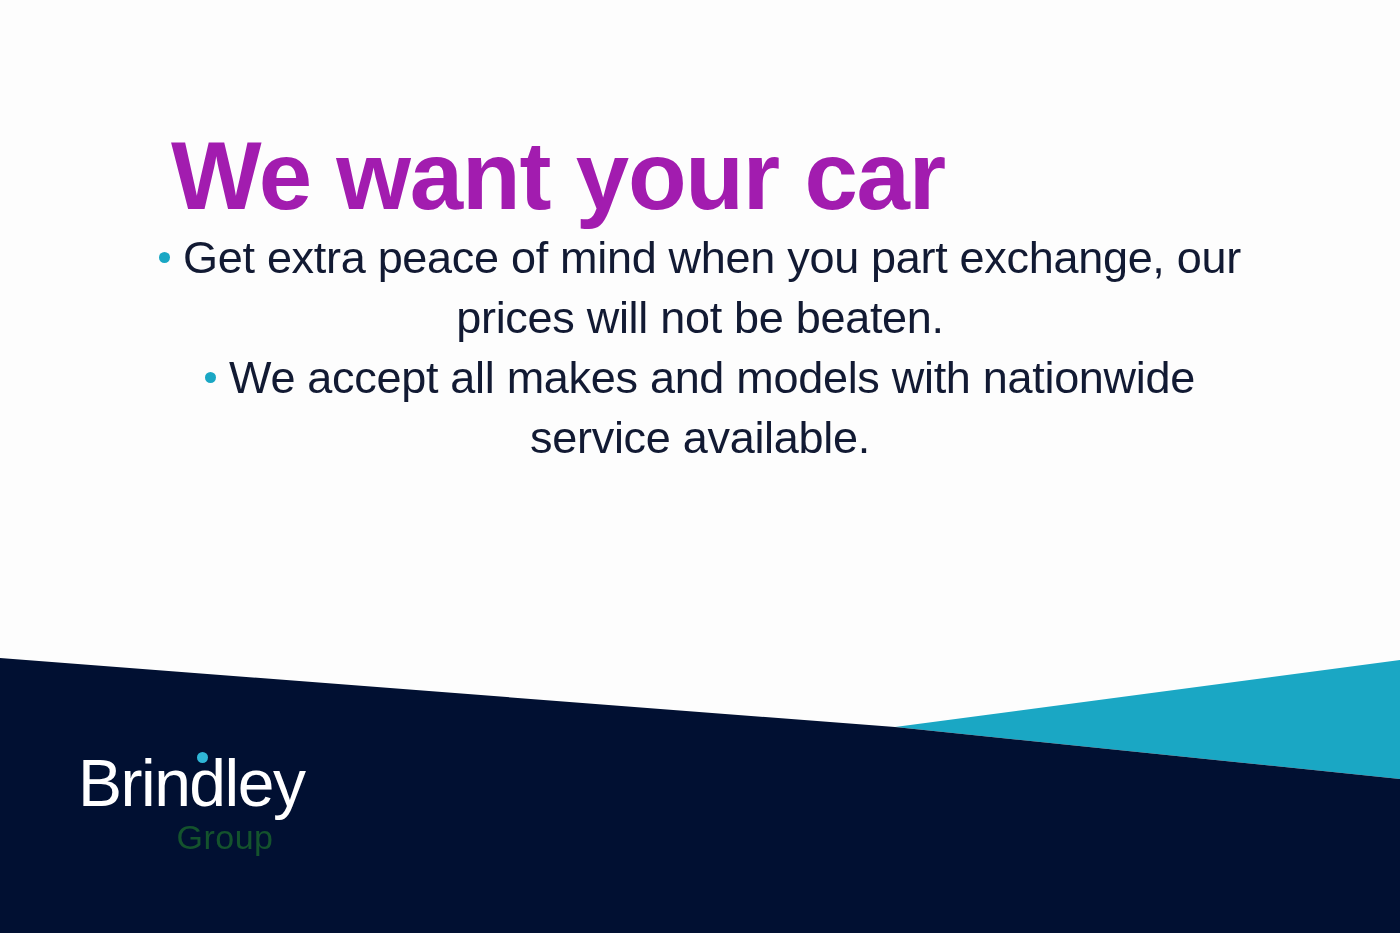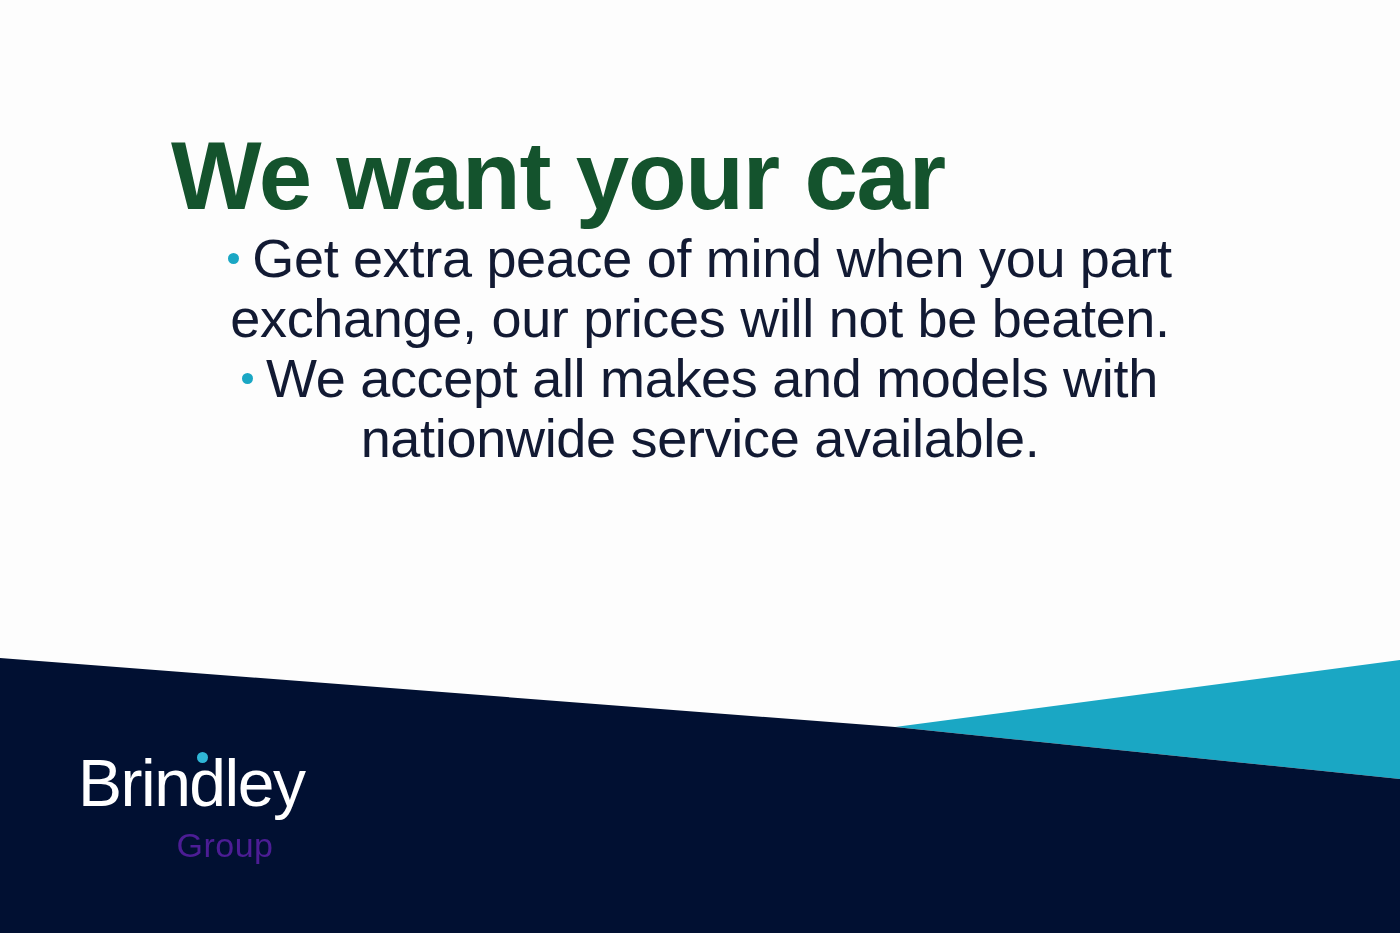--- a/index.html
+++ b/index.html
@@ -37,37 +37,37 @@
     position: absolute;
     top: 62px;
     left: 0;
     width: 1116px;
     text-align: center;
     font-family: "Liberation Sans", sans-serif;
     font-weight: 700;
     font-size: 96px;
     line-height: 1.04;
     letter-spacing: -1.2px;
-    color: #14532d;
+    color: #a21caf;
     white-space: nowrap;
   }
 
   
   .copy-block {
     position: absolute;
     top: 228px;
     left: 140px;
     width: 1120px;
     text-align: center;
   }
 
   .bullet-para {
     font-family: "Liberation Sans", sans-serif;
     font-weight: 400;
-    font-size: 54px;
+    font-size: 45px;
     line-height: 60px;
     color: #121a33;
     letter-spacing: -0.3px;
     margin: 0;
   }
 
   .bullet-para + .bullet-para {
   }
 
   .bullet-dot {
@@ -114,24 +114,24 @@
     height: 11px;
     border-radius: 50%;
     background: #2fb6d6;
   }
 
   .brindley-group {
     font-family: "Liberation Sans", sans-serif;
     font-weight: 400;
     font-size: 34px;
     line-height: 38px;
-    color: #4c1d95;
+    color: #14532d;
     letter-spacing: 0.5px;
     text-align: center;
-    margin-top: 8px;
+    margin-top: 0;
     padding-left: 34px;
   }
 
   .hyundai-logo {
     position: relative;
     width: 210px;
     padding-top: 6px;
   }
 
   .hyundai-mark {

